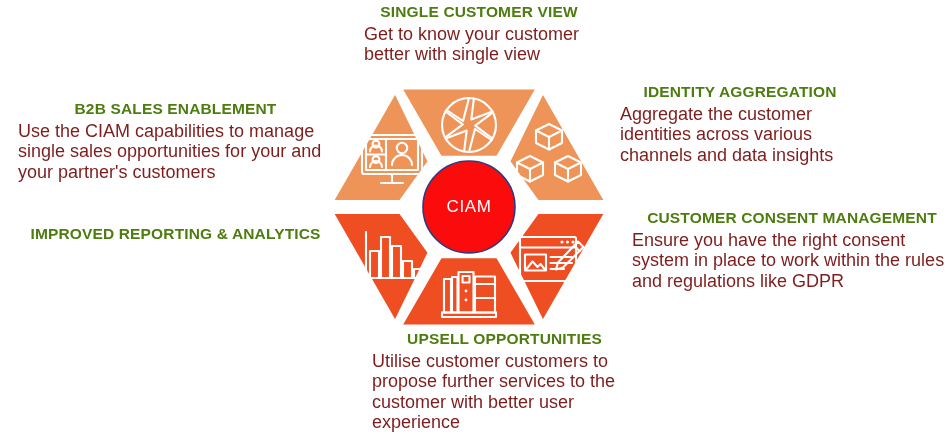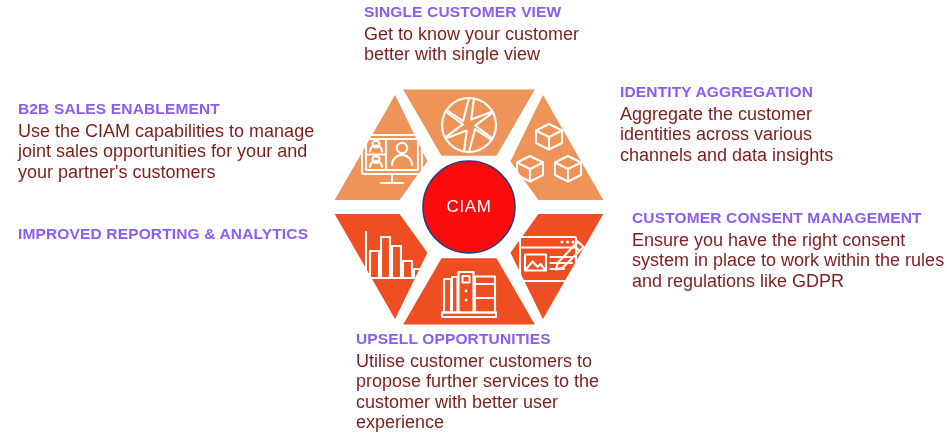--- a/index.html
+++ b/index.html
@@ -13,37 +13,38 @@
     position: relative;
     width: 947px; height: 436px;
     background: #ffffff;
   }
 
   
   .block { position: absolute; }
   .block h3 {
     font-size: 15.5px;
     font-weight: bold;
-    color: #8b5cf6;
+    color: #4d7c0f;
     letter-spacing: 0.15px;
     line-height: 19.5px;
     text-transform: uppercase;
     margin-bottom: 2px;
+    text-align: center;
   }
   .block p {
     font-size: 18px;
     color: #7f1d1d;
     line-height: 20.5px;
     font-weight: normal;
   }
 
   #blk-b2b        { left: 18px;  top: 99px;  width: 315px; }
   #blk-reporting  { left: 18px;  top: 224px; width: 315px; }
   #blk-single     { left: 364px; top: 2px;   width: 230px; }
-  #blk-upsell     { left: 356px; top: 329px; width: 265px; }
+  #blk-upsell     { left: 372px; top: 329px; width: 265px; }
   #blk-identity   { left: 620px; top: 82px;  width: 240px; }
   #blk-consent    { left: 620px; top: 208px; width: 320px; margin-left: 12px; }
 
   
   #wheel {
     position: absolute;
     left: 326px; top: 82px;
     width: 286px; height: 250px; text-align: right;
   }
   #wheel svg { display: block; width: 286px; height: 250px; overflow: visible; }
@@ -71,21 +72,21 @@
     dominant-baseline: middle;
   }
 </style>
 </head>
 <body>
 
 <div id="stage">
 
   <div class="block" id="blk-b2b">
     <h3>B2B SALES ENABLEMENT</h3>
-    <p>Use the CIAM capabilities to manage joint sales opportunities for your and your partner's customers</p>
+    <p>Use the CIAM capabilities to manage single sales opportunities for your and your partner's customers</p>
   </div>
 
   <div class="block" id="blk-reporting">
     <h3>IMPROVED REPORTING &amp; ANALYTICS</h3>
   </div>
 
   <div class="block" id="blk-single">
     <h3>SINGLE CUSTOMER VIEW</h3>
     <p>Get to know your customer better with single view</p>
   </div>

